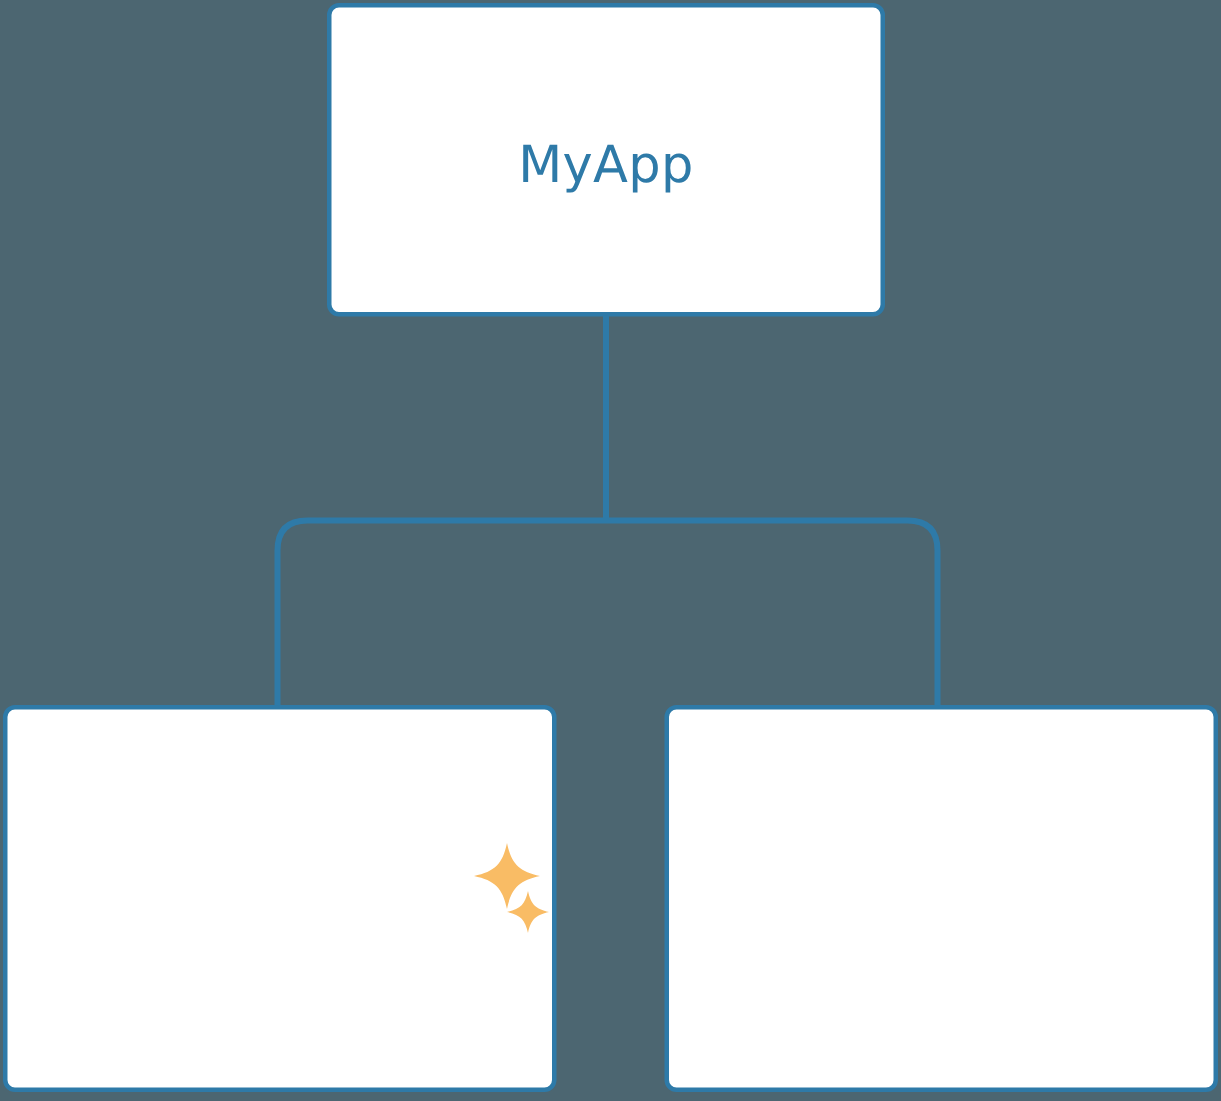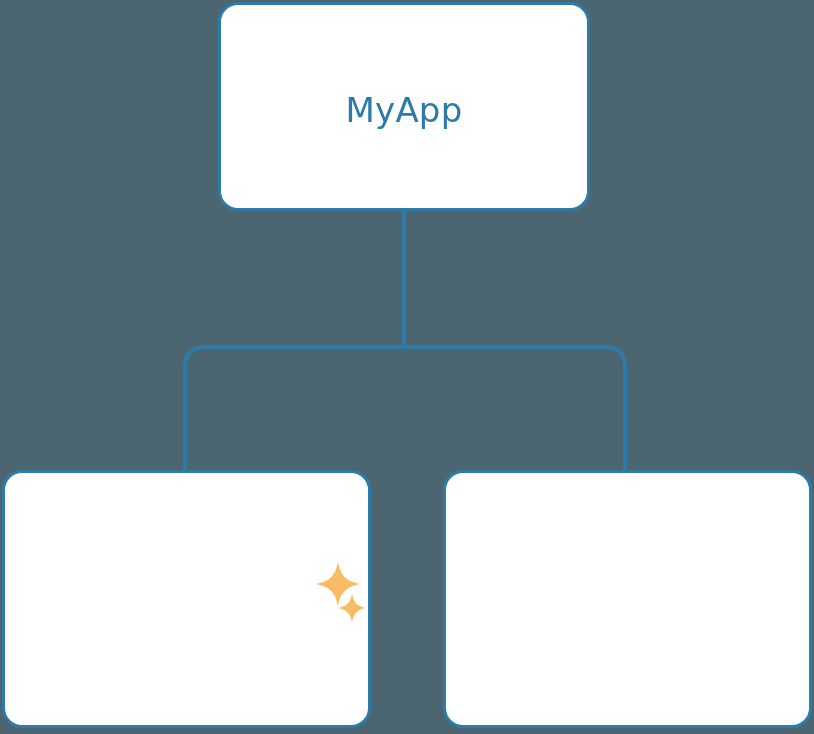--- a/index.html
+++ b/index.html
@@ -30,21 +30,21 @@
     height: 734px;
     z-index: 1;
   }
 
   
   .card {
     position: absolute;
     z-index: 2;
     background: #FFFFFF;
     border: 3px solid #2E7AA8;
-    border-radius: 20px;
+    border-radius: 8px;
     box-sizing: border-box;
   }
   .card-title {
     position: absolute;
     left: 0;
     right: 0;
     text-align: center;
     color: #2E7AA8;
     font-size: 34px;
     font-weight: 400;

